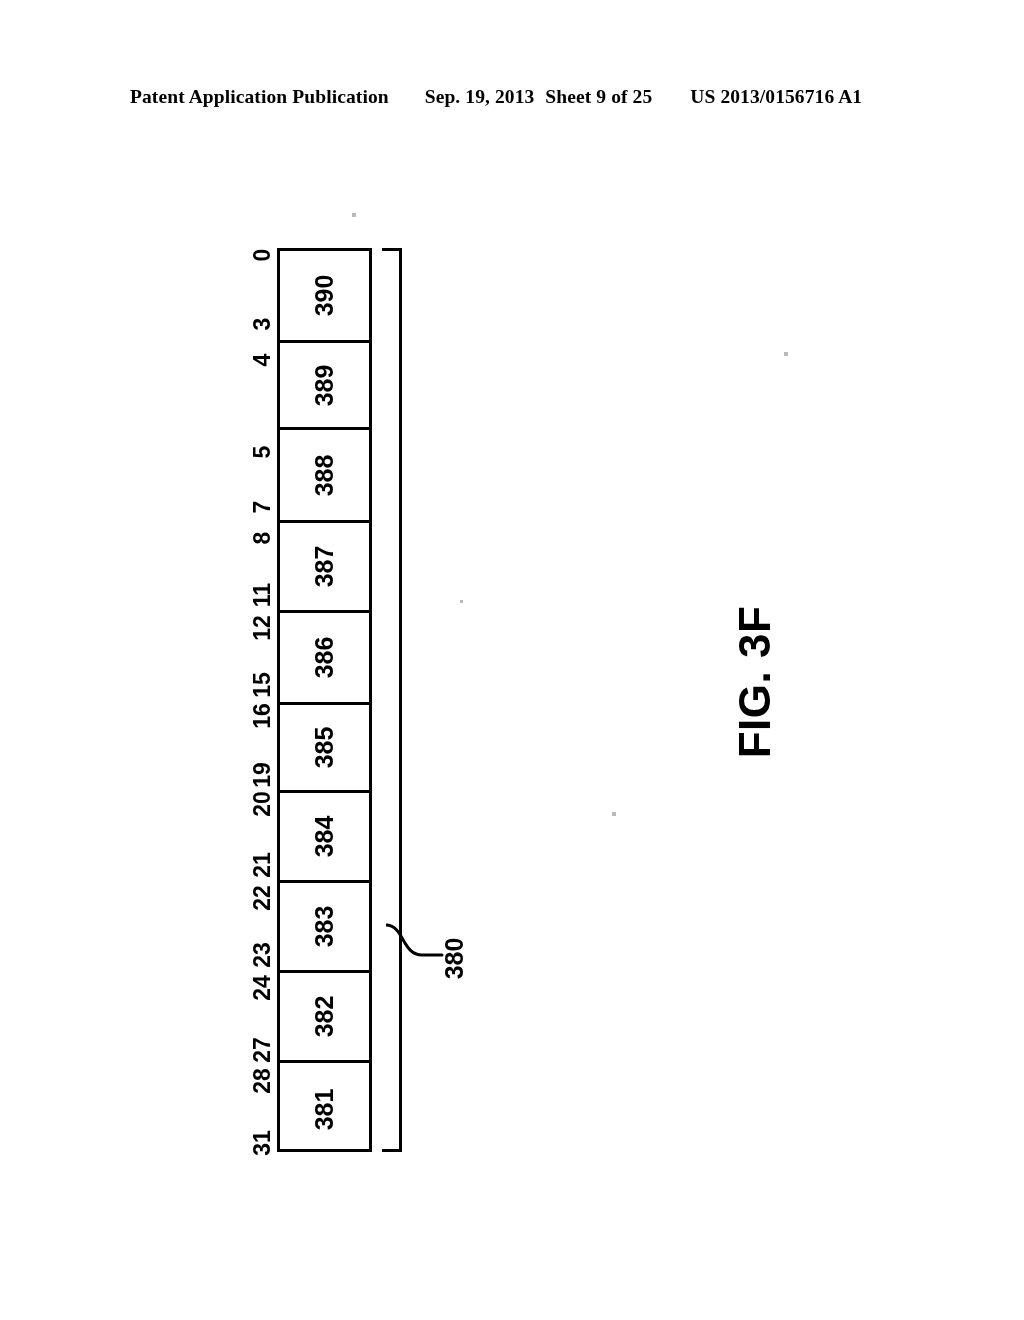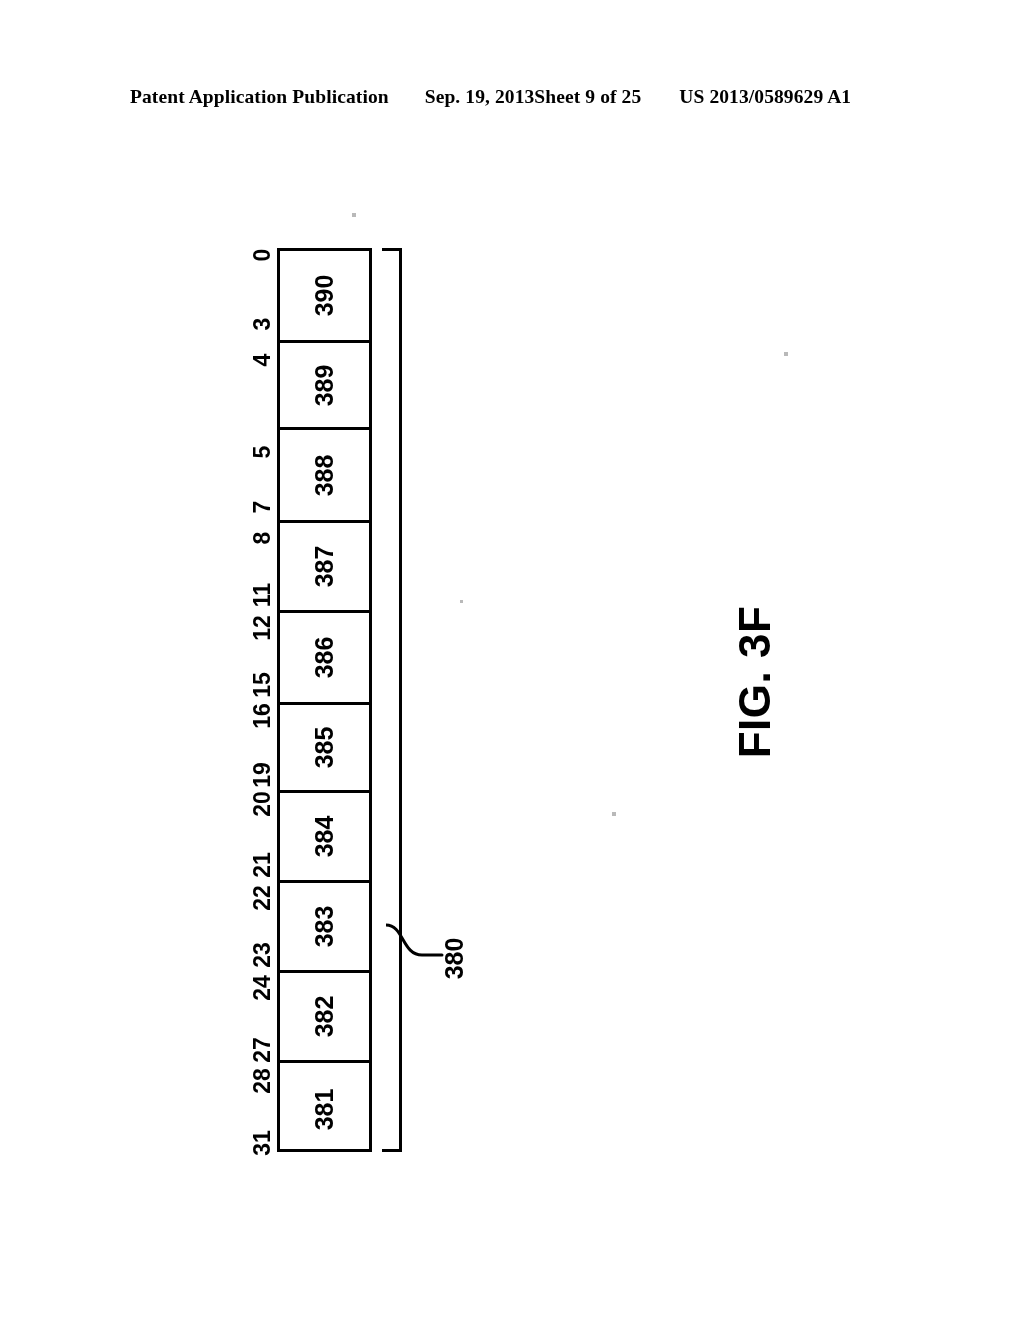--- a/index.html
+++ b/index.html
@@ -25,21 +25,21 @@
     font-family: "Liberation Serif", serif;
     font-weight: bold;
     font-size: 19.5px;
     color: #000000;
     white-space: nowrap;
     letter-spacing: 0.1px;
   }
   #page-header .hdr-seg { display: inline-block; vertical-align: baseline; }
   .hdr-pub   { }
   .hdr-date  { margin-left: 36px; }
-  .hdr-sheet { }
+  .hdr-sheet { margin-left: 11px; }
   .hdr-pat   { margin-left: 38px; }
 
   
   #figure-area {
     position: absolute;
     left: 0;
     top: 0;
     width: 1024px;
     height: 1320px;
   }
@@ -152,21 +152,21 @@
   
   .speckle {
     position: absolute;
     background: #b9b9b9;
   }
 </style>
 </head>
 <body>
 
 <div id="page-header">
-  <span class="hdr-seg hdr-pub">Patent Application Publication</span><span class="hdr-seg hdr-date">Sep. 19, 2013</span><span class="hdr-seg hdr-sheet">Sheet 9 of 25</span><span class="hdr-seg hdr-pat">US 2013/0589629 A1</span>
+  <span class="hdr-seg hdr-pub">Patent Application Publication</span><span class="hdr-seg hdr-date">Sep. 19, 2013</span><span class="hdr-seg hdr-sheet">Sheet 9 of 25</span><span class="hdr-seg hdr-pat">US 2013/0156716 A1</span>
 </div>
 
 <div id="figure-area">
 
   <div id="bit-label-group">
       <div class="bit-label" style="top: 243px;">0</div>
       <div class="bit-label" style="top: 312px;">3</div>
       <div class="bit-label" style="top: 348px;">4</div>
       <div class="bit-label" style="top: 440px;">5</div>
       <div class="bit-label" style="top: 495px;">7</div>

